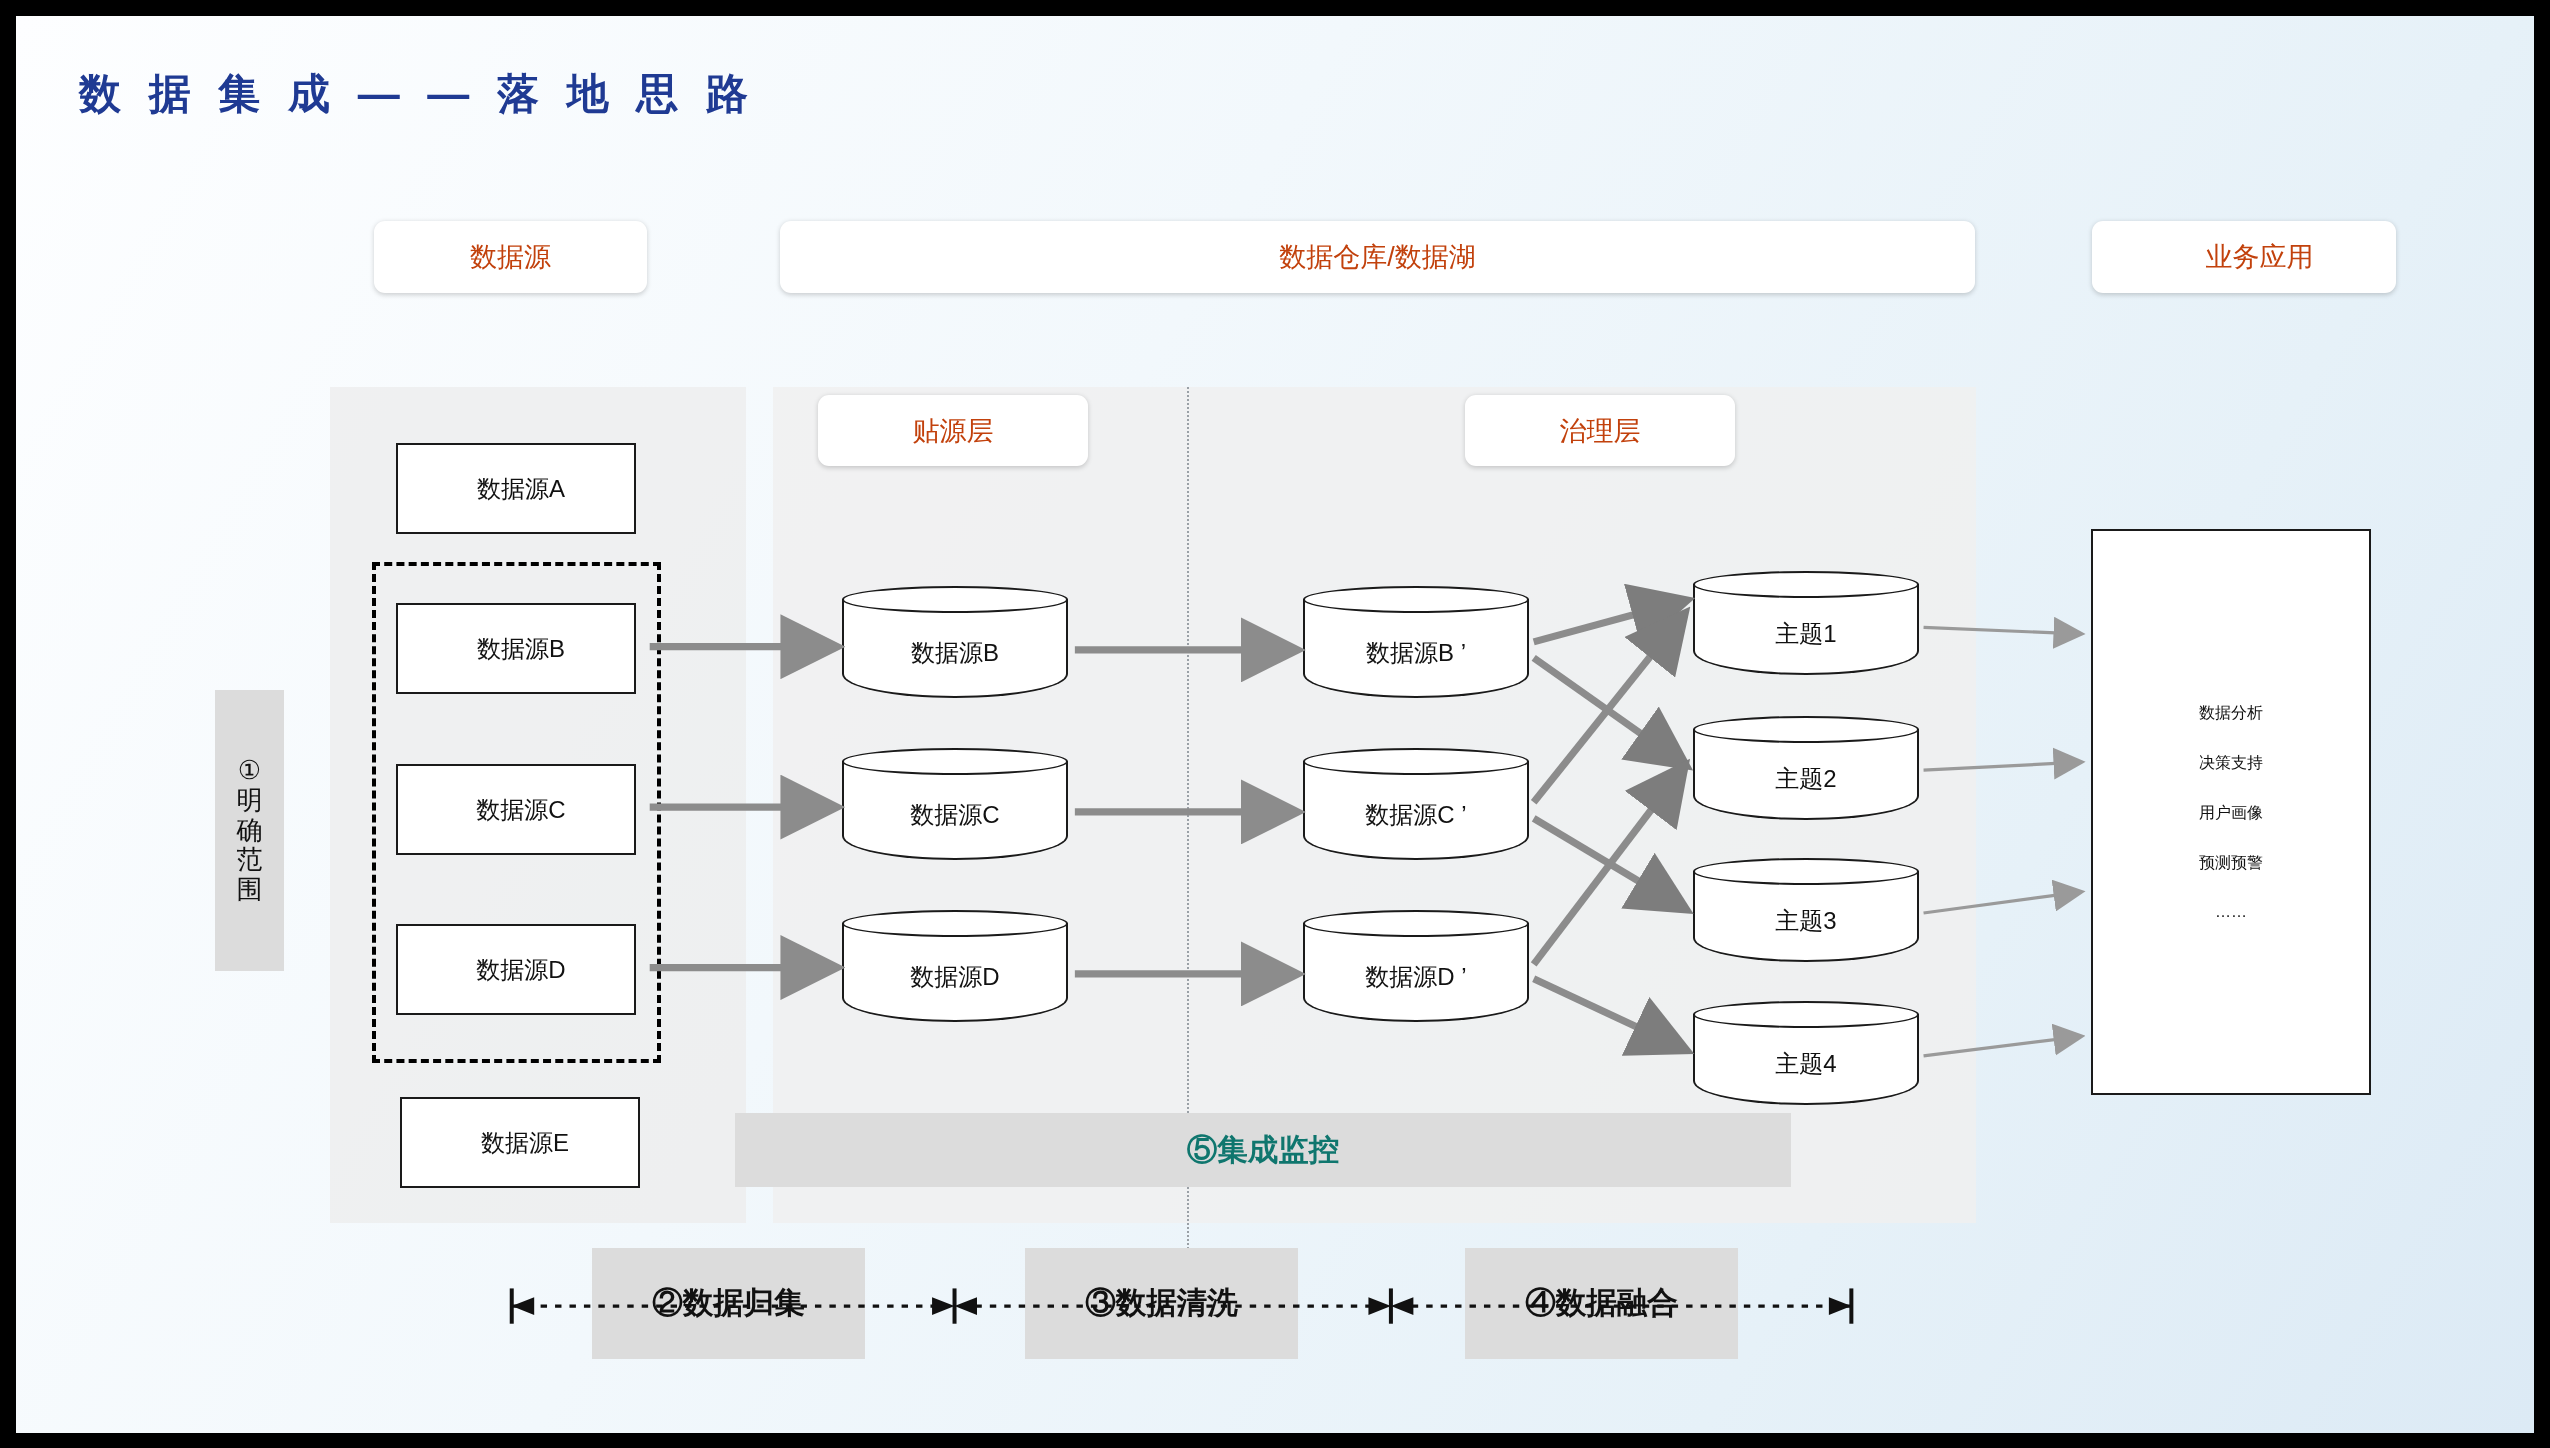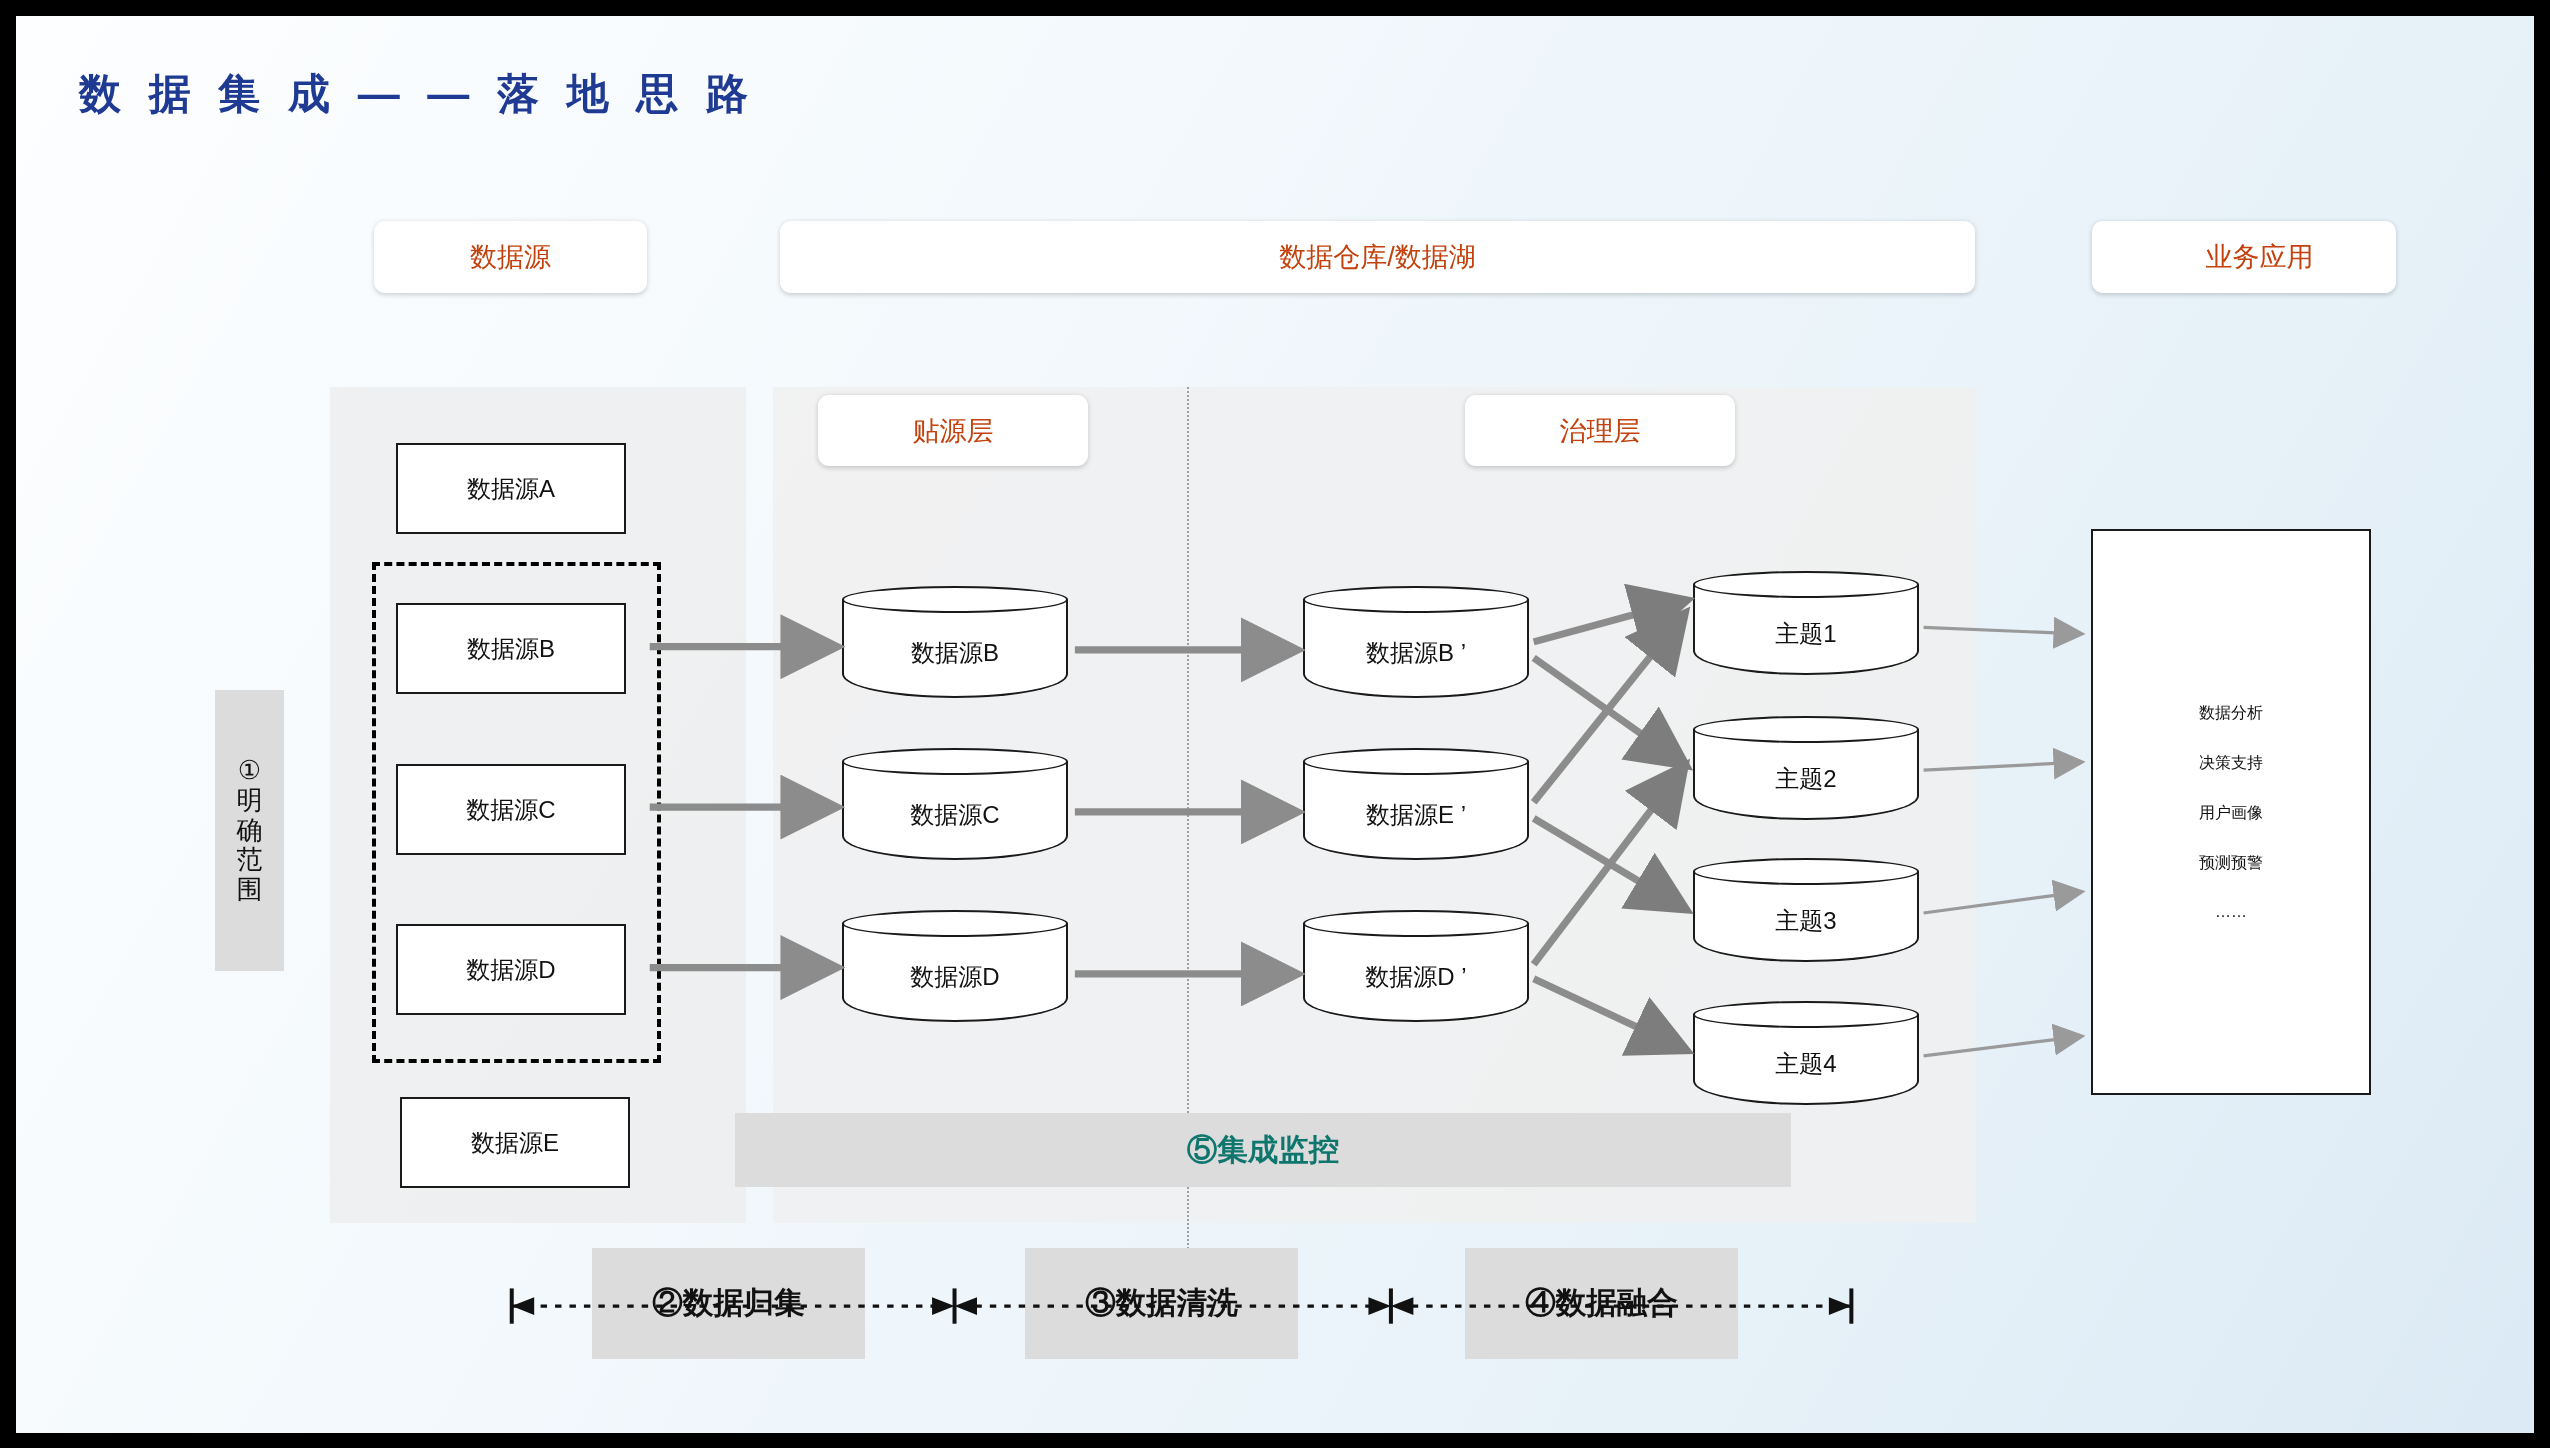--- a/index.html
+++ b/index.html
@@ -60,20 +60,21 @@
   
   .srcbox {
     position: absolute;
     background: #ffffff;
     border: 2.4px solid #1a1a1a;
     display: flex;
     align-items: center;
     justify-content: center;
     font-size: 24px;
     color: #111;
+    padding-left: 10px;
   }
 
   
   .dashed {
     position: absolute;
     border: 4.8px dashed #000;
     background: transparent;
   }
 
   
@@ -232,21 +233,21 @@
   </div>
 
   <div class="cyl" style="left:1287px; top:570px; width:226px; height:112px;">
     <div class="body"></div>
     <div class="top"></div>
     <div class="txt">数据源B ’</div>
   </div>
   <div class="cyl" style="left:1287px; top:732px; width:226px; height:112px;">
     <div class="body"></div>
     <div class="top"></div>
-    <div class="txt">数据源E ’</div>
+    <div class="txt">数据源C ’</div>
   </div>
   <div class="cyl" style="left:1287px; top:894px; width:226px; height:112px;">
     <div class="body"></div>
     <div class="top"></div>
     <div class="txt">数据源D ’</div>
   </div>
 
   <div class="cyl" style="left:1677px; top:555px; width:226px; height:104px;">
     <div class="body"></div>
     <div class="top"></div>

